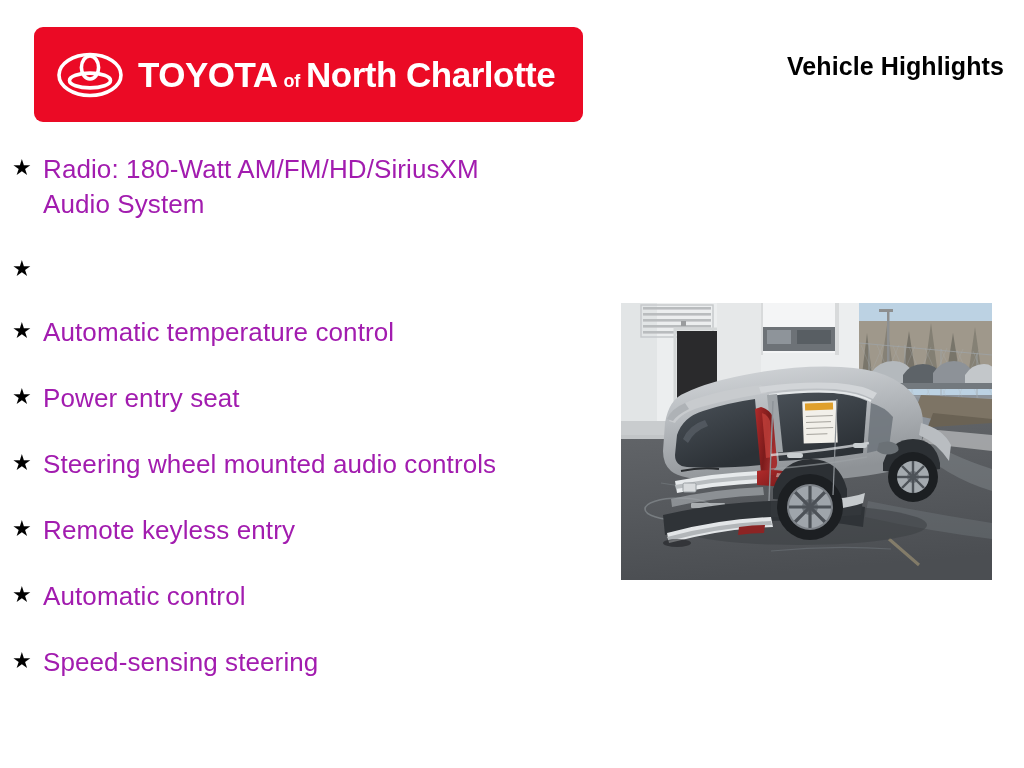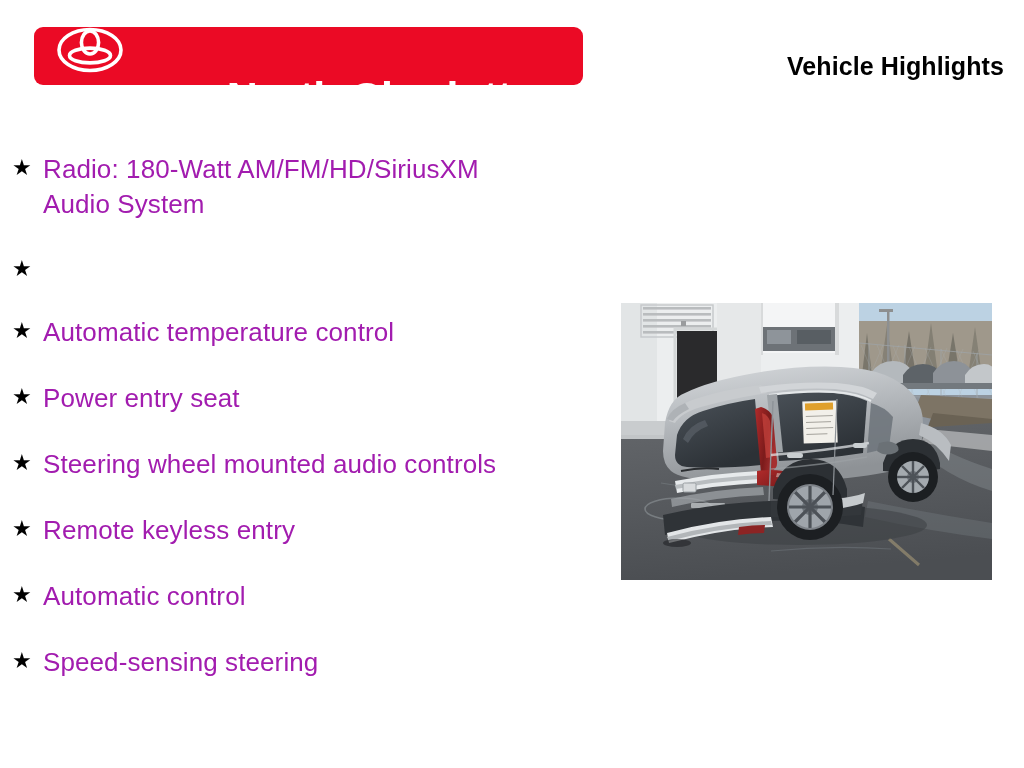--- a/index.html
+++ b/index.html
@@ -16,28 +16,27 @@
     color: #000000;
     -webkit-font-smoothing: antialiased;
   }
 
   
   #dealer-logo {
     position: absolute;
     left: 34px;
     top: 27px;
     width: 549px;
-    height: 58px;
+    height: 95px;
     background: #EB0A25;
     border-radius: 9px;
     display: flex;
-    align-items: flex-start;
+    align-items: center;
     box-sizing: border-box;
     padding-left: 22px;
-    flex-direction: column;
   }
   #toyota-emblem {
     width: 68px;
     height: 46px;
     flex: 0 0 auto;
     margin-right: 14px;
   }
   #logo-wordmark {
     color: #ffffff;
     font-family: "Liberation Sans", sans-serif;
@@ -45,26 +44,26 @@
     white-space: nowrap;
     letter-spacing: -0.3px;
     display: flex;
     align-items: baseline;
   }
   .wm-brand {
     font-size: 35px;
     letter-spacing: -0.5px;
   }
   .wm-of {
-    font-size: 21px;
+    font-size: 18px;
     margin: 0 6px 0 6px;
     font-weight: bold;
   }
   .wm-store {
-    font-size: 43px;
+    font-size: 35px;
     letter-spacing: -0.5px;
   }
 
   
   #section-title {
     position: absolute;
     right: 20px;
     top: 52px;
     font-size: 25px;
     font-weight: bold;

